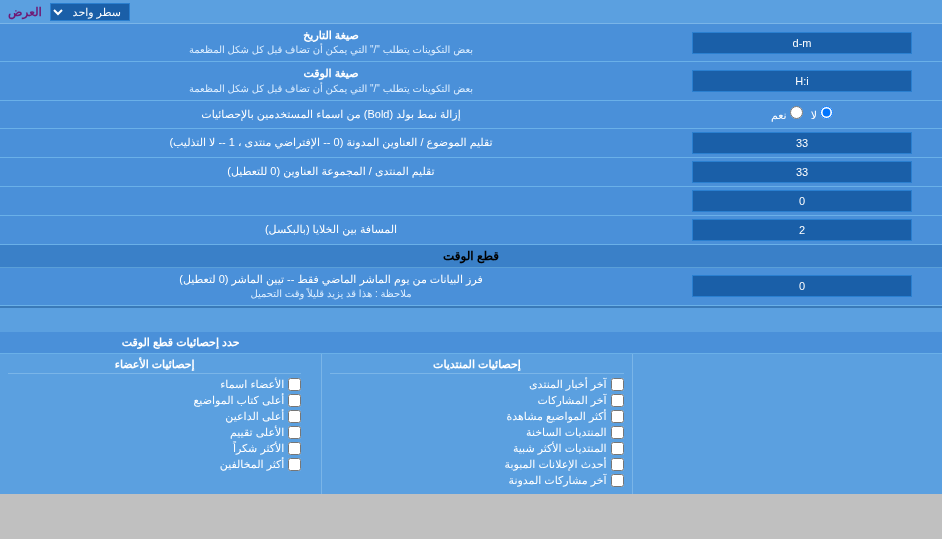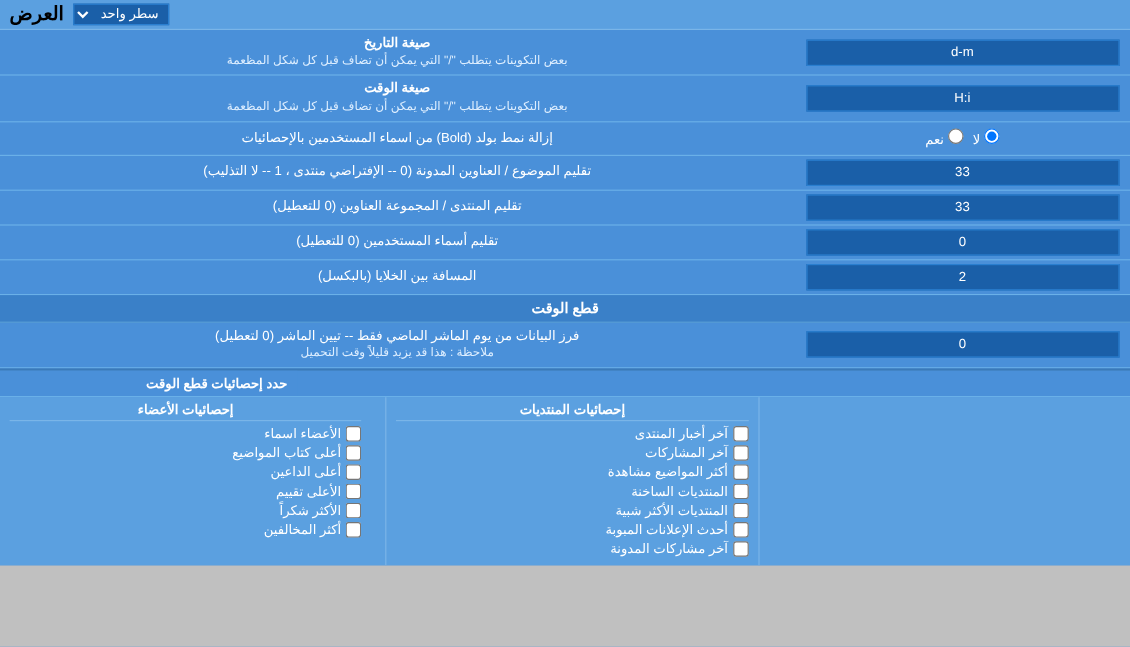--- a/index.html
+++ b/index.html
@@ -38,21 +38,21 @@
       align-items: center;
       justify-content: center;
     }
     .row-input {
       background: #1a5fa8;
       color: #fff;
       border: 1px solid #2a7fd0;
       padding: 2px 6px;
       font-size: 11px;
       text-align: center;
-      width: 261px;
+      width: 220px;
       height: 22px;
       direction: ltr;
     }
     .header-row {
       display: flex;
       align-items: center;
       justify-content: space-between;
       background: #5ba0e0;
       border-bottom: 1px solid #7ab5e8;
       min-height: 24px;
@@ -61,21 +61,21 @@
     .header-row select {
       background: #1a5fa8;
       color: #fff;
       border: 1px solid #2a7fd0;
       font-size: 11px;
       padding: 1px 4px;
       direction: rtl;
     }
     .section-header {
       background: #3a80c8;
-      color: #ffffff;
+      color: #000000;
       text-align: center;
       padding: 4px 20px;
       font-weight: bold;
       font-size: 12px;
       border-bottom: 1px solid #5a9fd8;
     }
     .radio-row {
       display: flex;
       align-items: center;
       justify-content: flex-end;
@@ -146,21 +146,21 @@
 <div class="main-container">
 
   <div class="header-row">
     <div></div>
     <div style="display:flex;align-items:center;gap:8px;">
       <select>
         <option>سطر واحد</option>
         <option>سطرين</option>
         <option>ثلاثة أسطر</option>
       </select>
-      <span style="color:#000000;font-size:16px;font-weight:bold;">العرض</span>
+      <span style="color:#701a75;font-size:12px;font-weight:bold;">العرض</span>
     </div>
   </div>
 
   <div class="row">
     <div class="row-input-cell">
       <input class="row-input" type="text" value="d-m" style="">
     </div>
     <div class="row-label">
       <div style="font-weight:bold;">صيغة التاريخ</div>
       <div class="small-note">بعض التكوينات يتطلب "/" التي يمكن أن تضاف قبل كل شكل المظعمة</div>
@@ -202,21 +202,20 @@
     <div class="row-input-cell">
       <input class="row-input" type="text" value="33" style="">
     </div>
     <div class="row-label">تقليم المنتدى / المجموعة العناوين (0 للتعطيل)</div>
   </div>
 
   <div class="row">
     <div class="row-input-cell">
       <input class="row-input" type="text" value="0" style="">
     </div>
-    <div class="row-label">تقليم أسماء المستخدمين (0 للتعطيل)</div>
   </div>
 
   <div class="row">
     <div class="row-input-cell">
       <input class="row-input" type="text" value="2" style="">
     </div>
     <div class="row-label">المسافة بين الخلايا (بالبكسل)</div>
   </div>
 
   <div class="section-header">قطع الوقت</div>
@@ -226,21 +225,21 @@
       <input class="row-input" type="text" value="0" style="">
     </div>
     <div class="row-label">
       <div>فرز البيانات من يوم الماشر الماضي فقط -- تيين الماشر (0 لتعطيل)</div>
       <div class="small-note">ملاحظة : هذا قد يزيد قليلاً وقت التحميل</div>
     </div>
   </div>
 
   <div class="bottom-section">
 
-    <div style="display:flex;align-items:center;background:#4a90d9;border-bottom:1px solid #6ab0e8;">
+    <div style="display:flex;align-items:center;background:#4a90d9;border-bottom:1px solid #6ab0e8;margin-top:24px;">
       <div style="flex:1;"></div>
       <div style="flex:2;"></div>
       <div class="bottom-header" style="flex:1;text-align:right;font-weight:bold;">حدد إحصائيات قطع الوقت</div>
     </div>
 
     <div class="checkbox-grid">
 
       <div class="checkbox-col" style="flex:1;min-width:200px;">
       </div>
 

